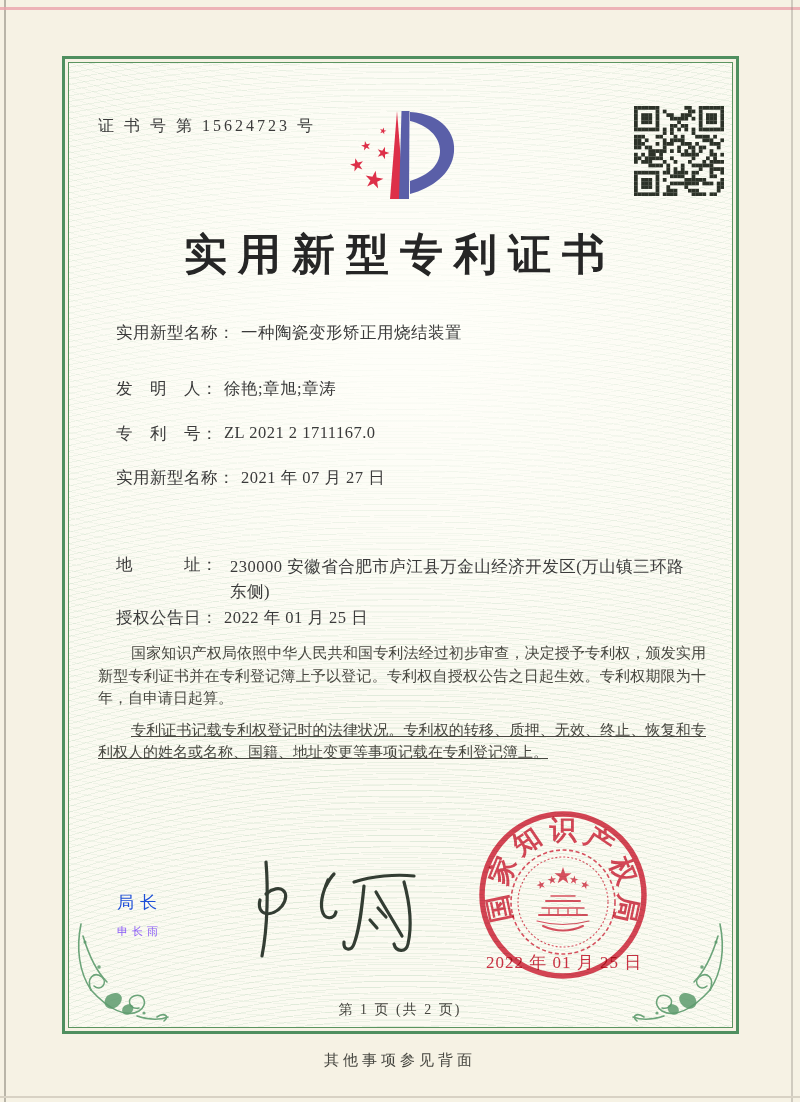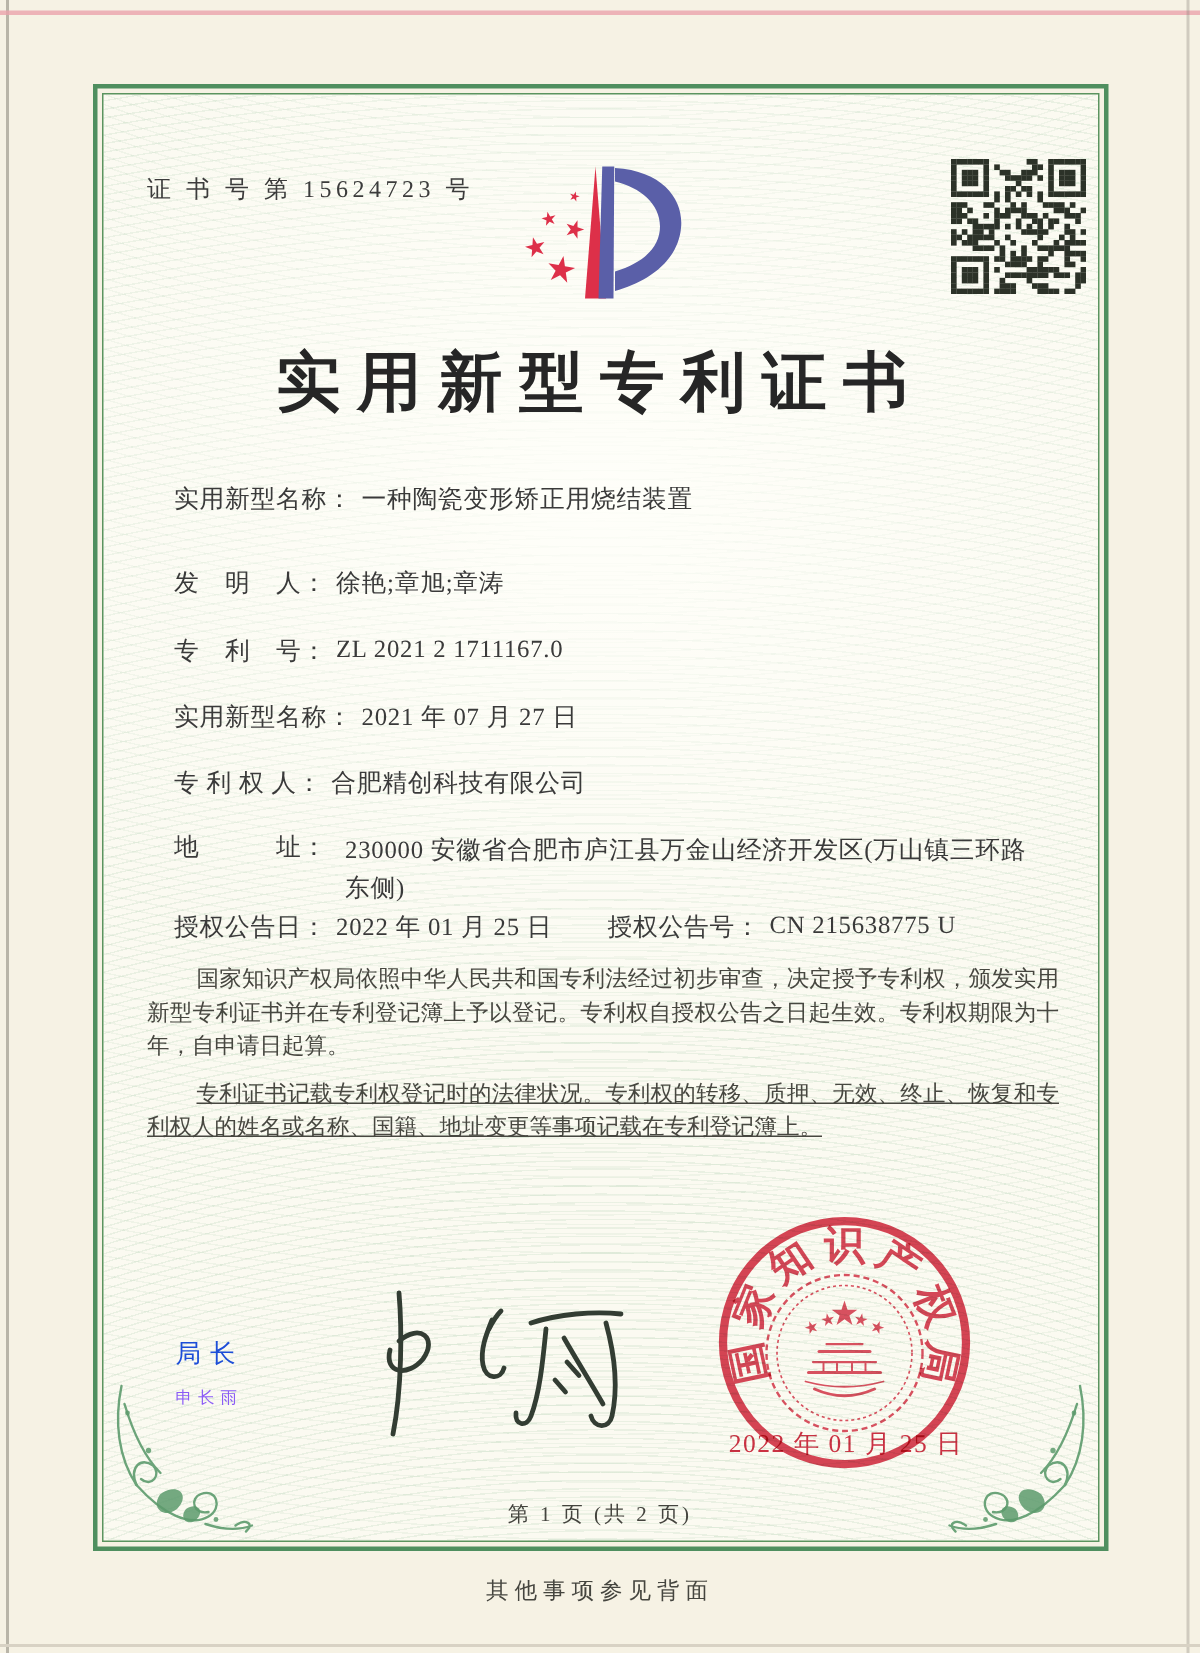--- a/index.html
+++ b/index.html
@@ -450,32 +450,26 @@
   </div>
   <div class="field-row" style="top:378px">
     <span class="field-label">发　明　人：</span><span class="field-value">徐艳;章旭;章涛</span>
   </div>
   <div class="field-row" style="top:423px">
     <span class="field-label">专　利　号：</span><span class="field-value">ZL 2021 2 1711167.0</span>
   </div>
   <div class="field-row" style="top:467px">
     <span class="field-label">实用新型名称：</span><span class="field-value">2021 年 07 月 27 日</span>
   </div>
-  <div class="field-row" style="top:511px">
-    <span class="field-label">专 利 权 人：</span><span class="field-value">合肥精创科技有限公司</span>
-  </div>
   <div class="field-row addr" style="top:554px">
     <span class="field-label">地　　　址：</span><span class="field-value">230000 安徽省合肥市庐江县万金山经济开发区(万山镇三环路东侧)</span>
   </div>
 
   <div class="field-row" style="top:607px">
     <span class="field-label">授权公告日：</span><span class="field-value">2022 年 01 月 25 日</span>
-  </div>
-  <div class="grant-pair2">
-    <span class="field-label">授权公告号：</span><span class="field-value">CN 215638775 U</span>
   </div>
 
   <div class="paragraphs">
     <p>国家知识产权局依照中华人民共和国专利法经过初步审查，决定授予专利权，颁发实用新型专利证书并在专利登记簿上予以登记。专利权自授权公告之日起生效。专利权期限为十年，自申请日起算。</p>
     <p>专利证书记载专利权登记时的法律状况。专利权的转移、质押、无效、终止、恢复和专利权人的姓名或名称、国籍、地址变更等事项记载在专利登记簿上。</p>
   </div>
 
   <div class="signer-title">局长</div>
   <div class="signer-name">申长雨</div>
 

